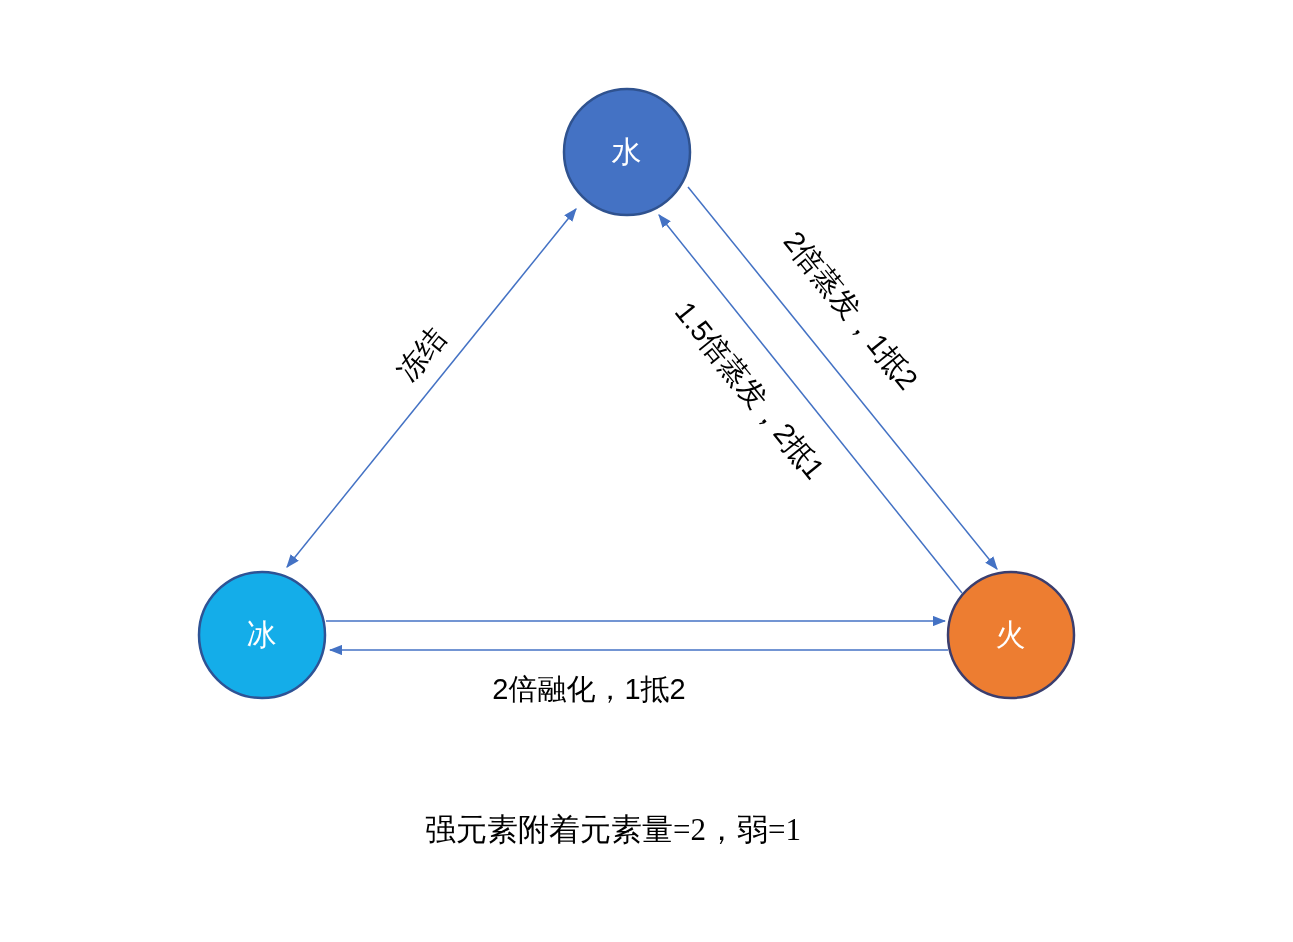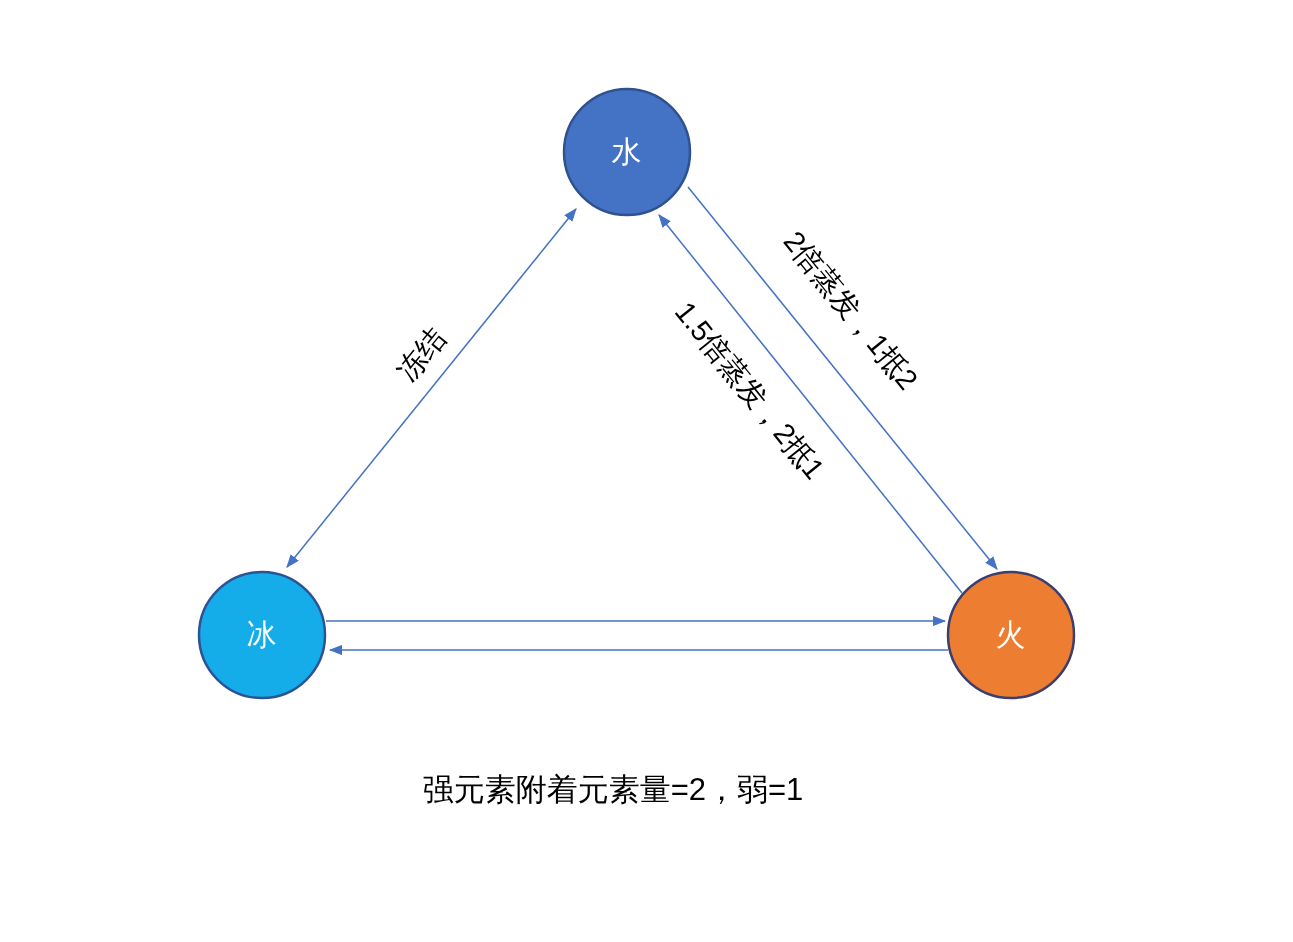--- a/index.html
+++ b/index.html
@@ -40,21 +40,21 @@
   .caption { font-size: 31px; }
   
   #lbl-water { left: 627px; top: 152px; }
   #lbl-ice   { left: 262px; top: 635px; }
   #lbl-fire  { left: 1011px; top: 635px; }
   #lbl-freeze      { left: 422px; top: 355px; }
   #lbl-vap-out     { left: 850px; top: 311px; }
   #lbl-vap-in      { left: 749px; top: 391px; }
   #lbl-melt-top    { left: 592px; top: 588px; }
   #lbl-melt-bottom { left: 589px; top: 690px; }
-  #lbl-caption     { left: 613px; top: 790px; }
+  #lbl-caption     { left: 613px; top: 830px; font-family: Liberation Serif, serif; }
 </style>
 </head>
 <body>
 
 <div class="canvas">
 
   <svg width="1293" height="942" viewBox="0 0 1293 942">
     <defs>
       <marker id="arrow-end" markerWidth="9" markerHeight="7" refX="8.2" refY="3.5" orient="auto" markerUnits="strokeWidth">
         <path d="M0,0 L9,3.5 L0,7 Z" fill="#4472c4"></path>
@@ -77,15 +77,16 @@
     <circle class="node-circle fire" cx="1011" cy="635" r="63" fill="#ed7d31"></circle>
   </svg>
 
   <div id="lbl-water" class="node-label">水</div>
   <div id="lbl-ice" class="node-label">冰</div>
   <div id="lbl-fire" class="node-label">火</div>
 
   <div id="lbl-freeze" class="label rot-left">冻结</div>
   <div id="lbl-vap-out" class="label rot-right">2倍蒸发，1抵2</div>
   <div id="lbl-vap-in" class="label rot-right">1.5倍蒸发，2抵1</div>
+  <div id="lbl-melt-bottom" class="label">2倍融化，1抵2</div>
 
   <div id="lbl-caption" class="label caption">强元素附着元素量=2，弱=1</div>
 </div>
 
 </body></html>

